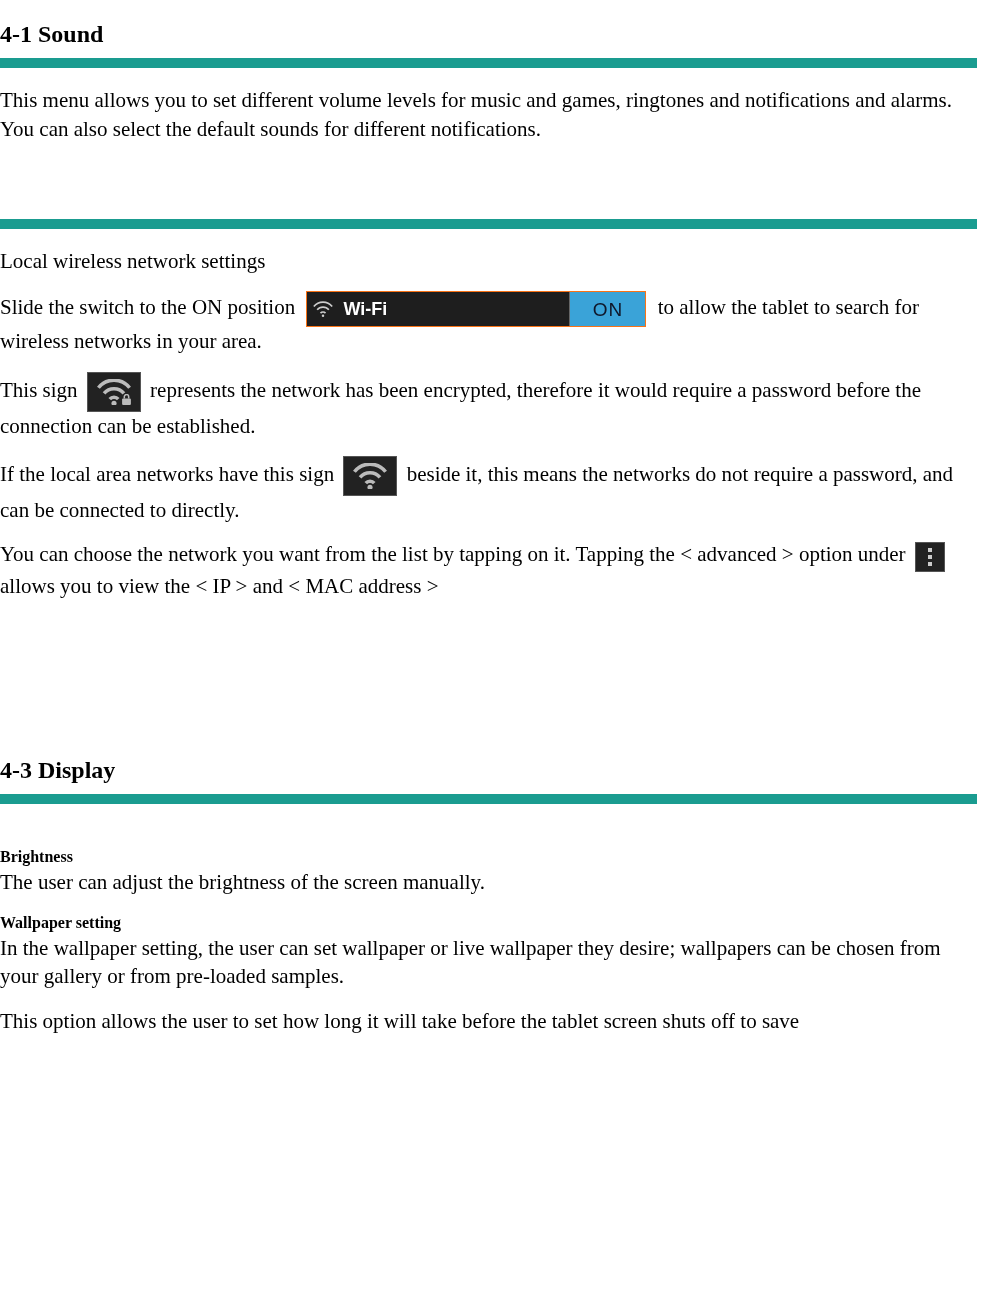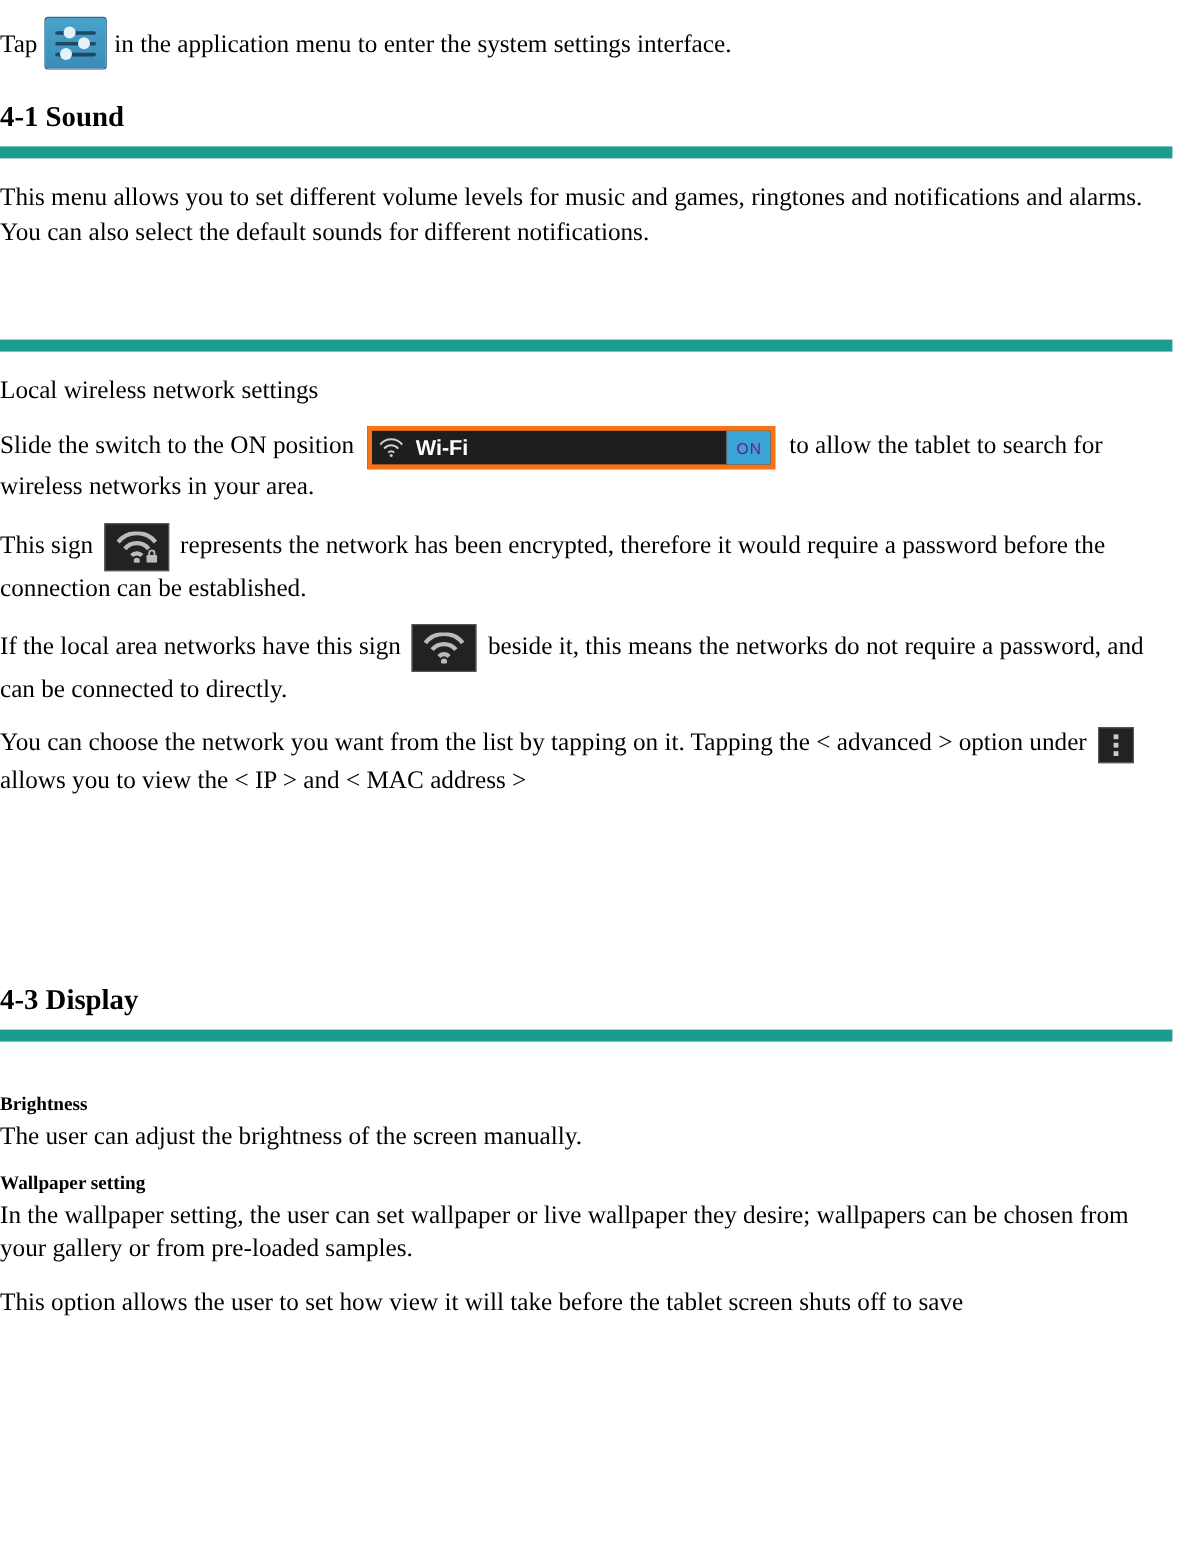--- a/index.html
+++ b/index.html
@@ -69,43 +69,43 @@
   .slider-row:nth-child(2) .slider-knob { left: 55%; }
   .slider-row:nth-child(3) .slider-knob { left: 10%; }
 
   
   .wifi-toggle {
     display: inline-flex;
     align-items: center;
     width: 340px;
     height: 36px;
     background: #1e1e1e;
-    border: 4px solid #f97316;
+    border: 1px solid #f97316;
     color: #fff;
     font-family: Arial, sans-serif;
     font-size: 18px;
     margin: 0 6px;
     vertical-align: middle;
   }
   .wifi-toggle-icon {
     width: 32px;
     display: flex;
     align-items: center;
     justify-content: center;
   }
   .wifi-label { flex: 1; padding-left: 4px; font-weight: bold; }
   .wifi-on {
-    width: 37px;
+    width: 76px;
     height: 100%;
     background: #3aa3d8;
-    color: #701a75;
+    color: #0f172a;
     display: flex;
     align-items: center;
     justify-content: center;
-    font-size: 13px;
+    font-size: 19px;
     border-left: 1px solid #666;
     letter-spacing: 1px;
   }
 
   
   .wifi-open, .wifi-lock {
     display: inline-flex;
     width: 54px;
     height: 40px;
     background: #222;
@@ -143,35 +143,20 @@
   }
 
   .big-gap { height: 60px; }
   .mid-gap { height: 120px; }
 </style>
 </head>
 <body>
 
 <div class="content">
 
-  <div class="intro-line">
-    <span>Tap</span>
-    <span class="settings-icon">
-      <span class="slider-row">
-          <span class="slider-knob"></span>
-        </span>
-      <span class="slider-row">
-          <span class="slider-knob"></span>
-        </span>
-      <span class="slider-row">
-          <span class="slider-knob"></span>
-        </span>
-    </span>
-    <span>in the application menu to enter the system settings interface.</span>
-  </div>
 
   <h2 class="section-heading">4-1 Sound</h2>
   <div class="divider"></div>
   <p>This menu allows you to set different volume levels for music and games, ringtones and notifications and alarms.    You can also select the default sounds for different notifications.</p>
 
   <div class="big-gap"></div>
 
   <div class="divider"></div>
   <p>Local wireless network settings</p>
 
@@ -238,15 +223,15 @@
   <div class="divider"></div>
 
   <div style="height:14px"></div>
 
   <div class="sub-heading">Brightness</div>
   <p>The user can adjust the brightness of the screen manually.</p>
 
   <div class="sub-heading">Wallpaper setting</div>
   <p>In the wallpaper setting, the user can set wallpaper or live wallpaper they desire; wallpapers can be chosen from your gallery or from pre-loaded samples.</p>
 
-  <p>This option allows the user to set how view it will take before the tablet screen shuts off to save</p>
+  <p>This option allows the user to set how long it will take before the tablet screen shuts off to save</p>
 
 </div>
 
 </body></html>

